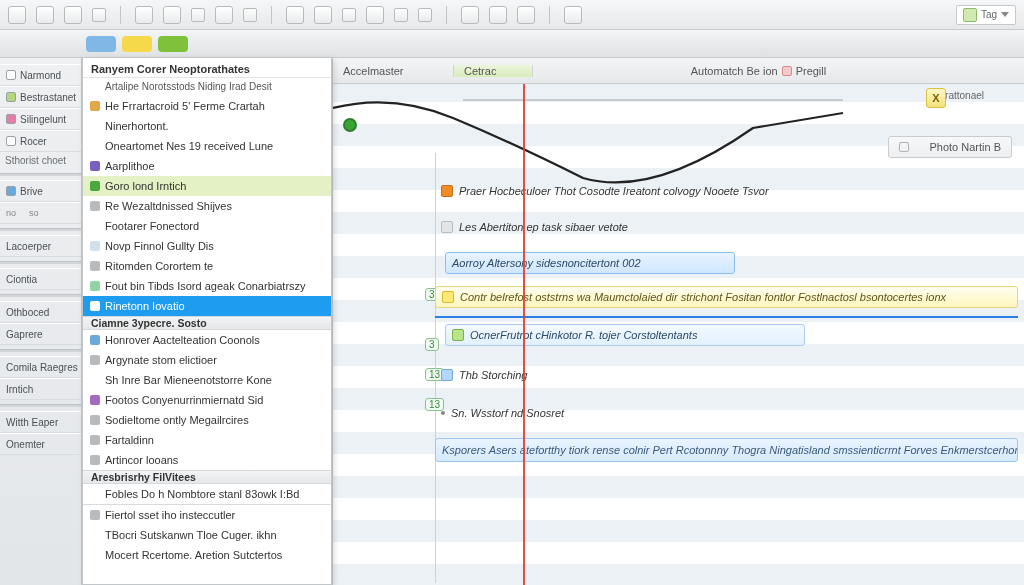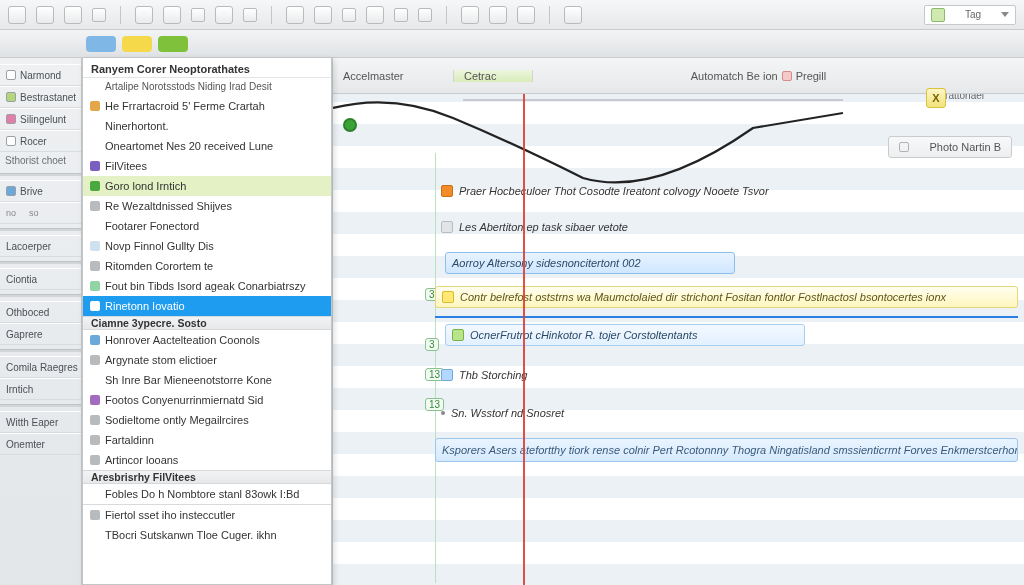--- a/index.html
+++ b/index.html
@@ -8,21 +8,21 @@
   
   .tb { height: 30px; background: linear-gradient(#f6f7f8,#e6e8ea); border-bottom: 1px solid #c9cbcd; display: flex; align-items: center; padding: 0 8px; gap: 10px; }
   .tb2 { height: 28px; background: linear-gradient(#f3f4f5,#dfe2e4); border-bottom: 1px solid #c9cbcd; display: flex; align-items: center; padding-left: 86px; gap: 6px; }
   .ticon { width: 18px; height: 18px; border: 1px solid #b8bbbe; border-radius: 3px; background: linear-gradient(#fff,#e9ebec); }
   .ticon.sm{ width:14px; height:14px; border-radius:2px;}
   .pill { width: 30px; height: 16px; border-radius: 4px; }
   .pill.gn{ background:#7fc13a;}
   .pill.yl{ background:#f6d94b;}
   .pill.bl{ background:#7fb7e6;}
   .sep { width: 1px; height: 18px; background: #c3c6c9; margin: 0 4px; }
-  .tagbox { margin-left:auto; display:flex; gap:20px; align-items:center; border:1px solid #c6c9cb; padding:2px 6px; border-radius:2px; background:#fff; font-size:10px; color:#666; }
+  .tagbox { margin-left:auto; display:flex; gap:4px; align-items:center; border:1px solid #c6c9cb; padding:2px 6px; border-radius:2px; background:#fff; font-size:10px; color:#666; }
 
   
   .main { display:flex; height: calc(585px - 30px - 28px); }
   .sidebar { width: 82px; background: linear-gradient(#eef0f2,#e3e6e9); border-right:1px solid #c6c9cb; padding-top:6px; }
   .side-item { font-size: 10px; color:#4a5055; padding:4px 4px 4px 6px; display:flex; align-items:center; gap:4px; border-bottom:1px solid #d9dcde; border-top:1px solid #fff; height:22px; white-space:nowrap; overflow:hidden;}
   .side-ico { width:10px; height:10px; border:1px solid #9aa0a6; border-radius:2px; background:#fff; flex:none;}
   .side-sep { height: 3px; background:#d3d6d9; border-top:1px solid #c0c3c6; margin:4px 0;}
   .side-head { font-size:10px; color:#6a7075; padding:3px 5px; }
 
   
@@ -31,21 +31,21 @@
   .menu-sub { font-size:10px; color:#555; padding:3px 8px 4px 22px;}
   .mi { font-size:11px; color:#333; padding:4px 8px 4px 22px; display:flex; align-items:center; gap:6px; position:relative; white-space:nowrap; overflow:hidden;}
   .mi .dot { width:10px; height:10px; border-radius:2px; background:#b8bbbe; position:absolute; left:7px; top:5px; }
   .mi.sel-green { background:#e3f1c4; }
   .mi.sel-blue { background:#1e9cf0; color:#fff; }
   .mi.sel-blue .dot{ background:#fff;}
   .group-head { font-size:10.5px; font-weight:600; color:#333; background:linear-gradient(#f2f3f4,#e6e8ea); border-top:1px solid #d6d9db; border-bottom:1px solid #d6d9db; padding:0 8px; }
 
   
   .right { flex:1; background: repeating-linear-gradient(#fff,#fff 22px,#ecf1f6 22px,#ecf1f6 44px); position:relative; border-left:1px solid #c8cbce; }
-  .header-row { position:absolute; left:0; right:0; height:36px; background:linear-gradient(#f4f5f6,#e6e8ea); border-bottom:1px solid #c8cbce; display:flex; align-items:center; z-index:2; }
+  .header-row { position:absolute; left:0; right:0; height:26px; background:linear-gradient(#f4f5f6,#e6e8ea); border-bottom:1px solid #c8cbce; display:flex; align-items:center; z-index:2; }
   .hcell { font-size:11px; color:#555; padding:0 10px; display:flex; align-items:center; gap:4px; }
   .hchip { width:10px; height:10px; border:1px solid #b0b3b6; border-radius:2px; display:inline-block; }
   .subhead { position:absolute; top:26px; left:0; right:0; height:22px; display:flex; }
   .subhead .hcell { font-size:10px; color:#666; border-top:1px solid #eceeef; }
   .corner-tab { position:absolute; right:12px; top:78px; background:linear-gradient(#f7f8f9,#eceeef); border:1px solid #c9cccf; border-radius:3px; font-size:11px; color:#555; padding:4px 10px; display:flex; align-items:center; gap:20px; z-index:2; }
   .redline { position:absolute; top:0; bottom:0; width:2px; background:#e03c31; opacity:.9; z-index:1;}
   .curve { position:absolute; left:0; top:30px; width:510px; height:110px; }
   .curve svg { width:100%; height:100%; }
   .dragball { position:absolute; left:10px; top:60px; width:14px; height:14px; border-radius:7px; background:#3aa335; border:2px solid #2e812b;}
   .corner-x { position:absolute; right:78px; top:30px; width:20px; height:20px; background:linear-gradient(#fef6c8,#f2e27a); border:1px solid #d9c339; border-radius:3px; display:flex; align-items:center; justify-content:center; font-size:11px; font-weight:bold; color:#7a6400; z-index:2;}
@@ -169,25 +169,25 @@
     <div class="menu-head">Ranyem Corer Neoptorathates</div>
     <div class="menu-sub">Artalipe Norotsstods Niding Irad Desit</div>
     <div class="mi">
         <span class="dot" style="background:#e3a648;"></span>
         <span>He Frrartacroid 5' Ferme Crartah</span>
       </div>
     <div class="mi">
         <span>Ninerhortont.</span>
       </div>
     <div class="mi">
-        <span>Oneartomet Nes 20 received Lune</span>
+        <span>Oneartomet Nes 19 received Lune</span>
       </div>
     <div class="mi">
         <span class="dot" style="background:#7a5fc1;"></span>
-        <span>FilVitees</span>
+        <span>Aarplithoe</span>
       </div>
     <div class="mi sel-green">
         <span class="dot" style="background:#4aa93e;"></span>
         <span>Goro lond Irntich</span>
       </div>
     <div class="mi">
         <span class="dot"></span>
         <span>Re Wezaltdnissed Shijves</span>
       </div>
     <div class="mi">
@@ -241,20 +241,23 @@
     <div class="mi">
         <span>Fobles Do h Nombtore stanl 83owk I:Bd</span>
       </div>
     <div style="height:1px;background:#d8dadd;"></div>
     <div class="mi">
         <span class="dot"></span>
         <span>Fiertol sset iho insteccutler</span>
       </div>
     <div class="mi">
         <span>TBocri Sutskanwn Tloe Cuger. ikhn</span>
+      </div>
+    <div class="mi">
+        <span>Mocert Rcertome. Aretion Sutctertos</span>
       </div>
   </div>
 
   <div class="right">
 
     <div class="header-row" style="top:0;">
       <div class="hcell" style="flex:0 0 120px;">
           <span>Accelmaster</span>
         </div>
       <div class="hcell" style="flex:0 0 80px;border-left:1px solid #d1d4d7;border-right:1px solid #d1d4d7;background:linear-gradient(#edf6de,#d9ecba);">

